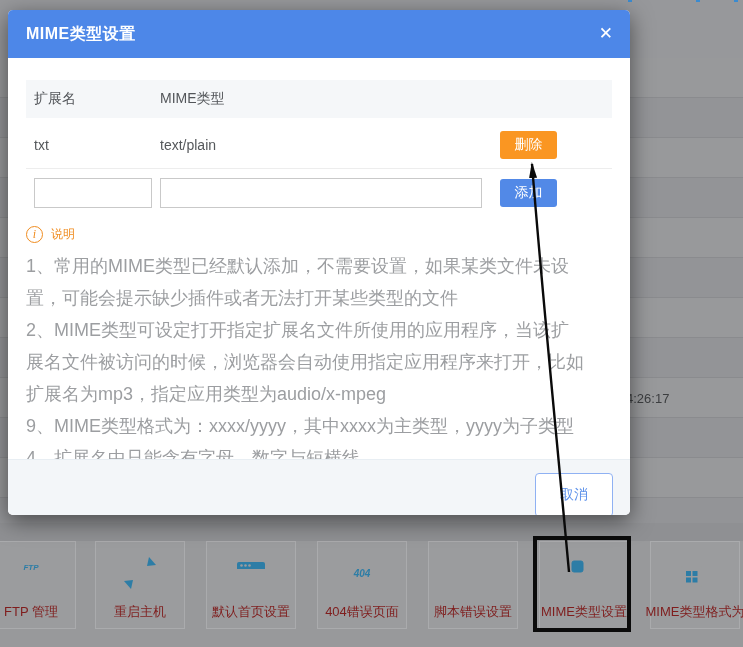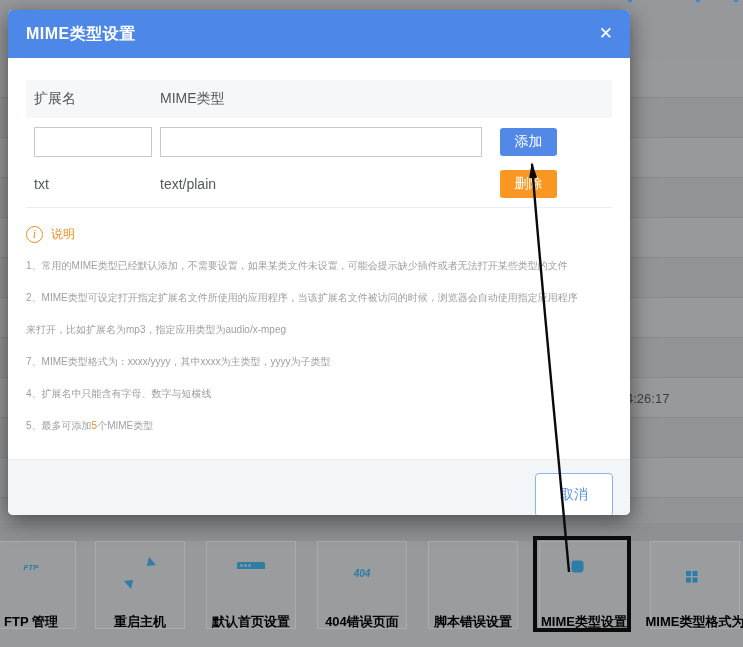--- a/index.html
+++ b/index.html
@@ -14,21 +14,21 @@
   .bg-lower{position:absolute;left:0;top:523px;height:18px;right:0;background:#8f9093;z-index:0;}
   .bg-toolbar{position:absolute;left:0;top:541px;bottom:0;right:0;background:#98999b;z-index:0;}
   .tick{position:absolute;top:0;height:2px;width:4px;background:#3b8bd0;z-index:1;}
   .timestamp{position:absolute;left:626px;top:391px;font-size:13px;color:#3c3e40;z-index:1;}
 
   
   .card{position:absolute;top:541px;width:90px;height:88px;box-sizing:border-box;
         background:#9b9c9e;border:1px solid #aaabad;z-index:1;
         display:flex;flex-direction:column;align-items:center;}
   .card .ic{margin-top:11px;width:40px;height:40px;font-style:italic;}
-  .card .lbl{margin-top:20px;font-size:13px;color:#000000;white-space:nowrap;font-weight:bold;}
+  .card .lbl{margin-top:10px;font-size:13px;color:#7f1d1d;white-space:nowrap;}
   .ic svg{width:40px;height:40px;display:block;}
   .ic [stroke]{stroke:#2d7da6;}
   .ic text{fill:#2d7da6;font-family:"Liberation Sans",sans-serif;font-weight:bold;}
 
   
   .modal{position:absolute;left:8px;top:10px;width:622px;height:505px;background:#fff;
          border-radius:5px;box-shadow:0 6px 22px rgba(0,0,0,0.5);z-index:10;overflow:hidden;}
   .m-header{height:48px;background:#4d87e8;display:flex;align-items:center;position:relative;}
   .m-title{color:#fff;font-size:16px;font-weight:bold;padding-left:18px;letter-spacing:.5px;}
   .m-close{position:absolute;right:17px;top:13px;color:#fff;font-size:17px;font-weight:bold;
@@ -48,21 +48,21 @@
   .add-btn{background:#5289e7;}
   .del-btn{background:#fa9622;}
   .datarow{height:46px;font-size:14px;color:#55585b;border-bottom:1px solid #ededed;margin-top:4px;}
 
   .note{margin-top:16px;padding-right:28px;}
   .note-head{display:flex;align-items:center;height:20px;}
   .note-i{width:15px;height:15px;border:1px solid #f08c1f;border-radius:50%;color:#f08c1f;
           font-family:"Liberation Serif",serif;font-style:italic;font-size:12px;line-height:15px;
           text-align:center;flex:0 0 auto;}
   .note-title{color:#f08c1f;font-size:12px;margin-left:8px;}
-  .note-list{margin-top:6px;font-size:10px;color:#9c9ea1;line-height:32px;}
+  .note-list{margin-top:6px;font-size:18px;color:#9c9ea1;line-height:32px;}
   .hl5{color:#f08c1f;}
 
   .m-footer{position:absolute;left:0;right:0;bottom:0;height:55px;background:#f3f6f9;
             border-top:1px solid #e8eef3;}
   .cancel-btn{position:absolute;right:17px;top:13px;width:78px;height:44px;background:#fff;
               border:1px solid #8fb1f3;border-radius:4px;color:#5b90ea;font-size:14px;
               font-family:inherit;cursor:pointer;}
 
   
   .hl-rect{position:absolute;left:533px;top:536px;width:98px;height:96px;box-sizing:border-box;
@@ -169,41 +169,41 @@
       <span class="m-title">MIME类型设置</span>
       <span class="m-close">✕</span>
     </div>
 
     <div class="m-body">
       <div class="thead">
         <span class="c1">扩展名</span>
         <span class="c2">MIME类型</span>
       </div>
 
+      <div class="trow datarow">
+        <span class="c1">txt</span>
+        <span class="c2">text/plain</span>
+        <span class="c3"><button class="btn del-btn">删除</button></span>
+      </div>
+
       <div class="trow inrow">
         <span class="c1"><input class="tin in1" type="text" style=""></span>
         <span class="c2"><input class="tin in2" type="text" style=""></span>
         <span class="c3"><button class="btn add-btn">添加</button></span>
-      </div>
-
-      <div class="trow datarow">
-        <span class="c1">txt</span>
-        <span class="c2">text/plain</span>
-        <span class="c3"><button class="btn del-btn">删除</button></span>
       </div>
 
       <div class="note">
         <div class="note-head">
           <span class="note-i">i</span>
           <span class="note-title">说明</span>
         </div>
         <div class="note-list">
           <div>1、常用的MIME类型已经默认添加，不需要设置，如果某类文件未设置，可能会提示缺少插件或者无法打开某些类型的文件</div>
           <div>2、MIME类型可设定打开指定扩展名文件所使用的应用程序，当该扩展名文件被访问的时候，浏览器会自动使用指定应用程序来打开，比如扩展名为mp3，指定应用类型为audio/x-mpeg</div>
-          <div>7、MIME类型格式为：xxxx/yyyy，其中xxxx为主类型，yyyy为子类型</div>
+          <div>9、MIME类型格式为：xxxx/yyyy，其中xxxx为主类型，yyyy为子类型</div>
           <div>4、扩展名中只能含有字母、数字与短横线</div>
           <div><span>5、最多可添加</span><span class="hl5">5</span><span>个MIME类型</span></div>
         </div>
       </div>
     </div>
 
     <div class="m-footer">
       <button class="cancel-btn">取消</button>
     </div>
   </div>

